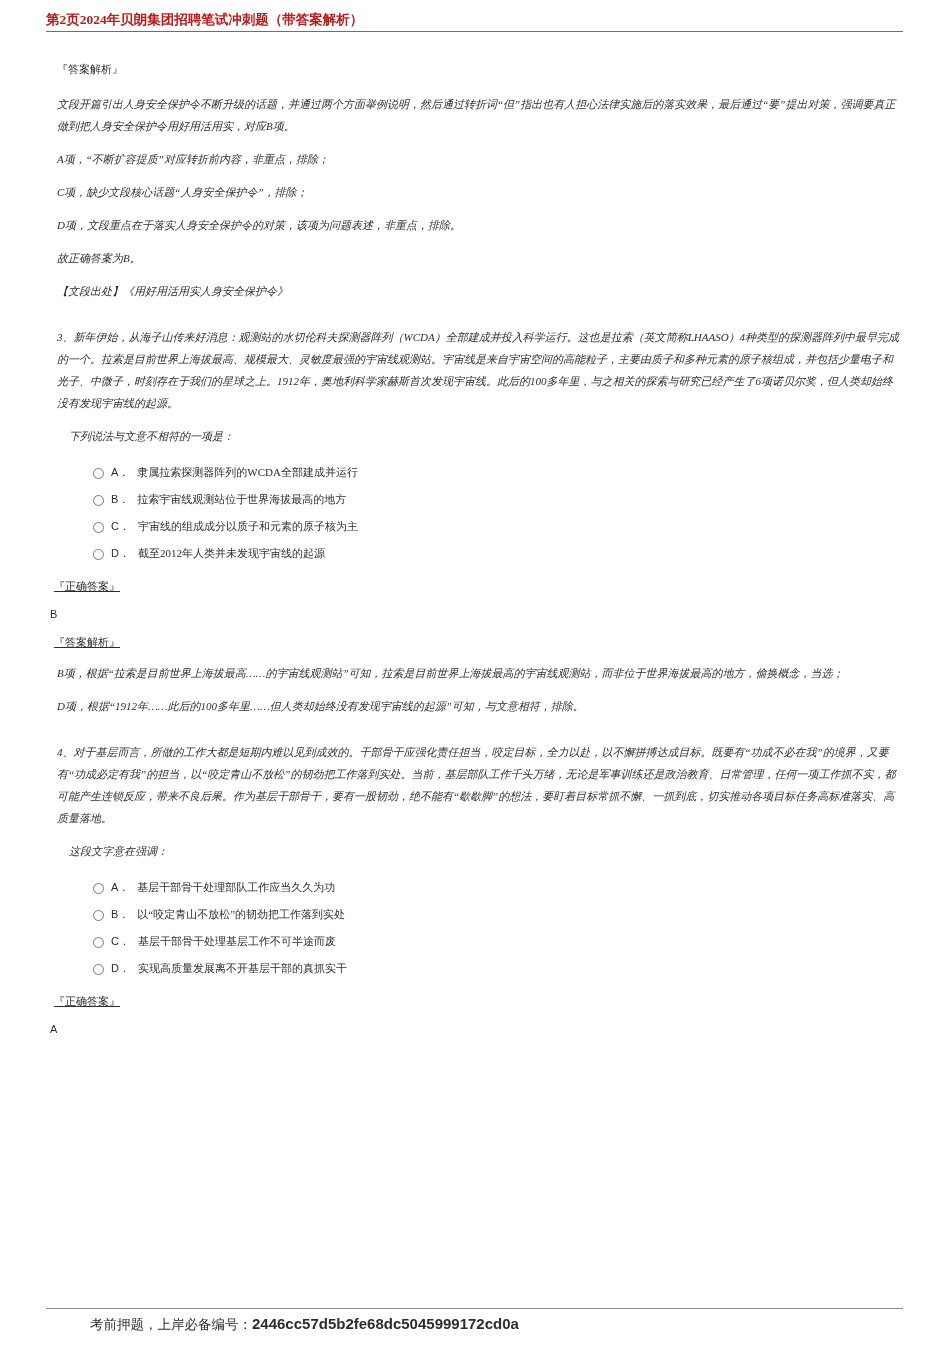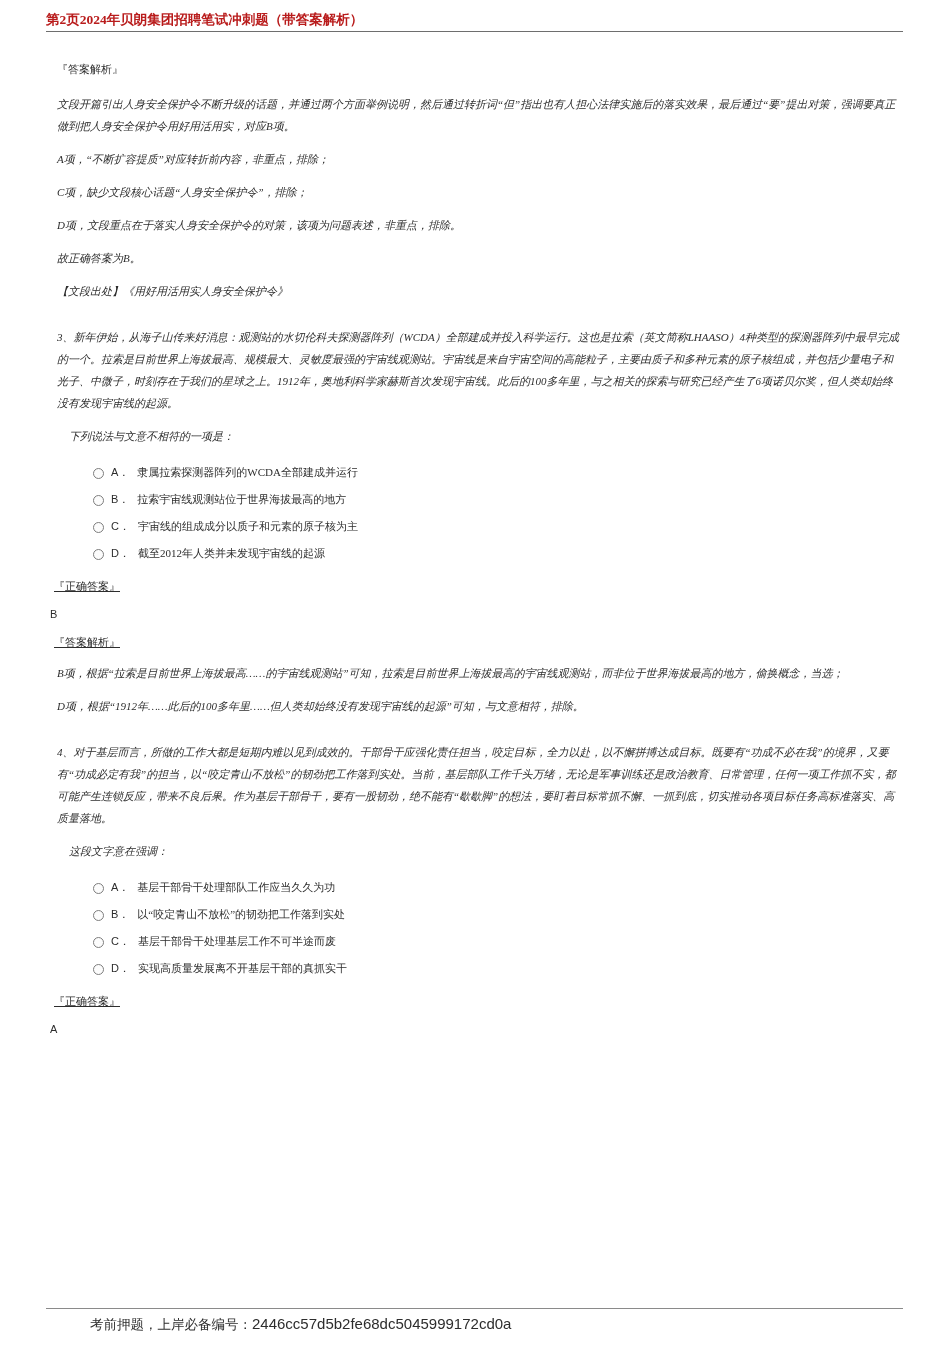--- a/index.html
+++ b/index.html
@@ -43,20 +43,21 @@
     display: flex;
     justify-content: flex-start;
     align-items: baseline;
     font-size: 13.5px;
     margin-left: 44px;
   }
   .serial { font-size: 13.5px; }
   .serial-value {
     font-family: "Liberation Sans", "DejaVu Sans", sans-serif;
     font-size: 15px;
+    font-weight: bold;
   }
   
   .content {
     position: absolute;
     top: 58px; left: 57px; right: 48px;
     font-size: 11px;
     line-height: 22px;
   }
   .para { margin: 0 0 11px 0; font-style: italic; }
   .bracket-label { margin: 0 0 13px 0; }

